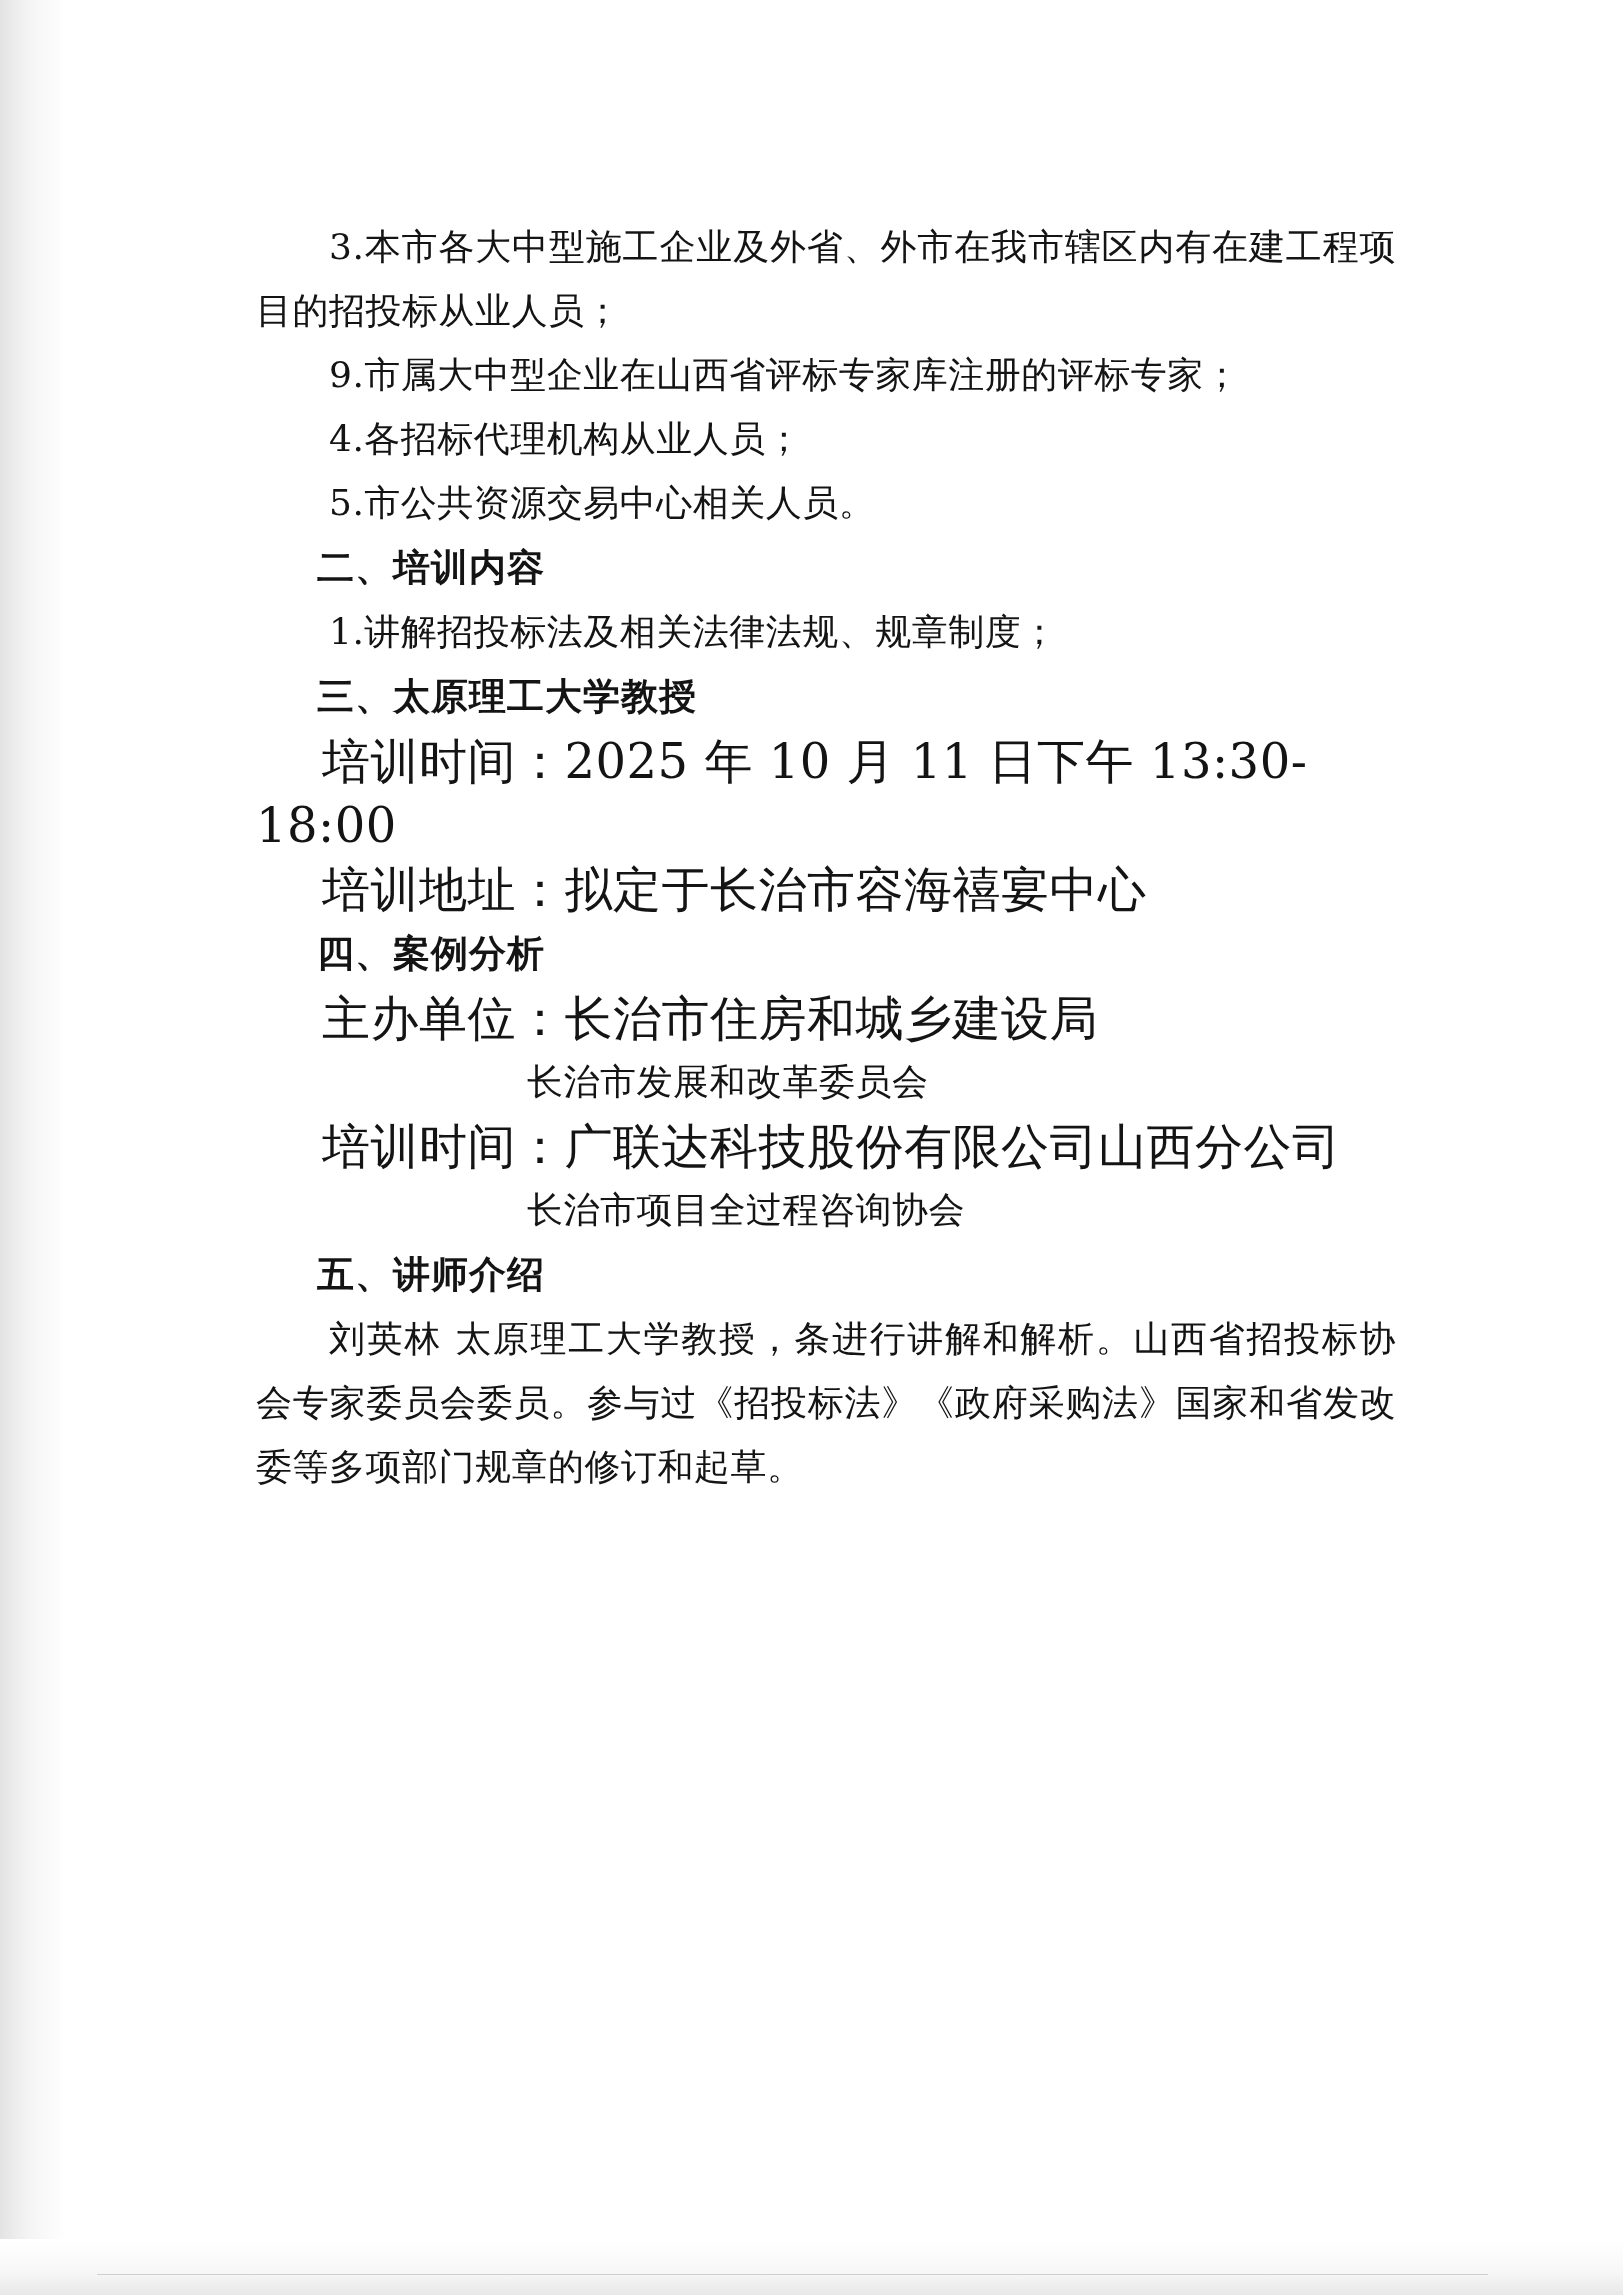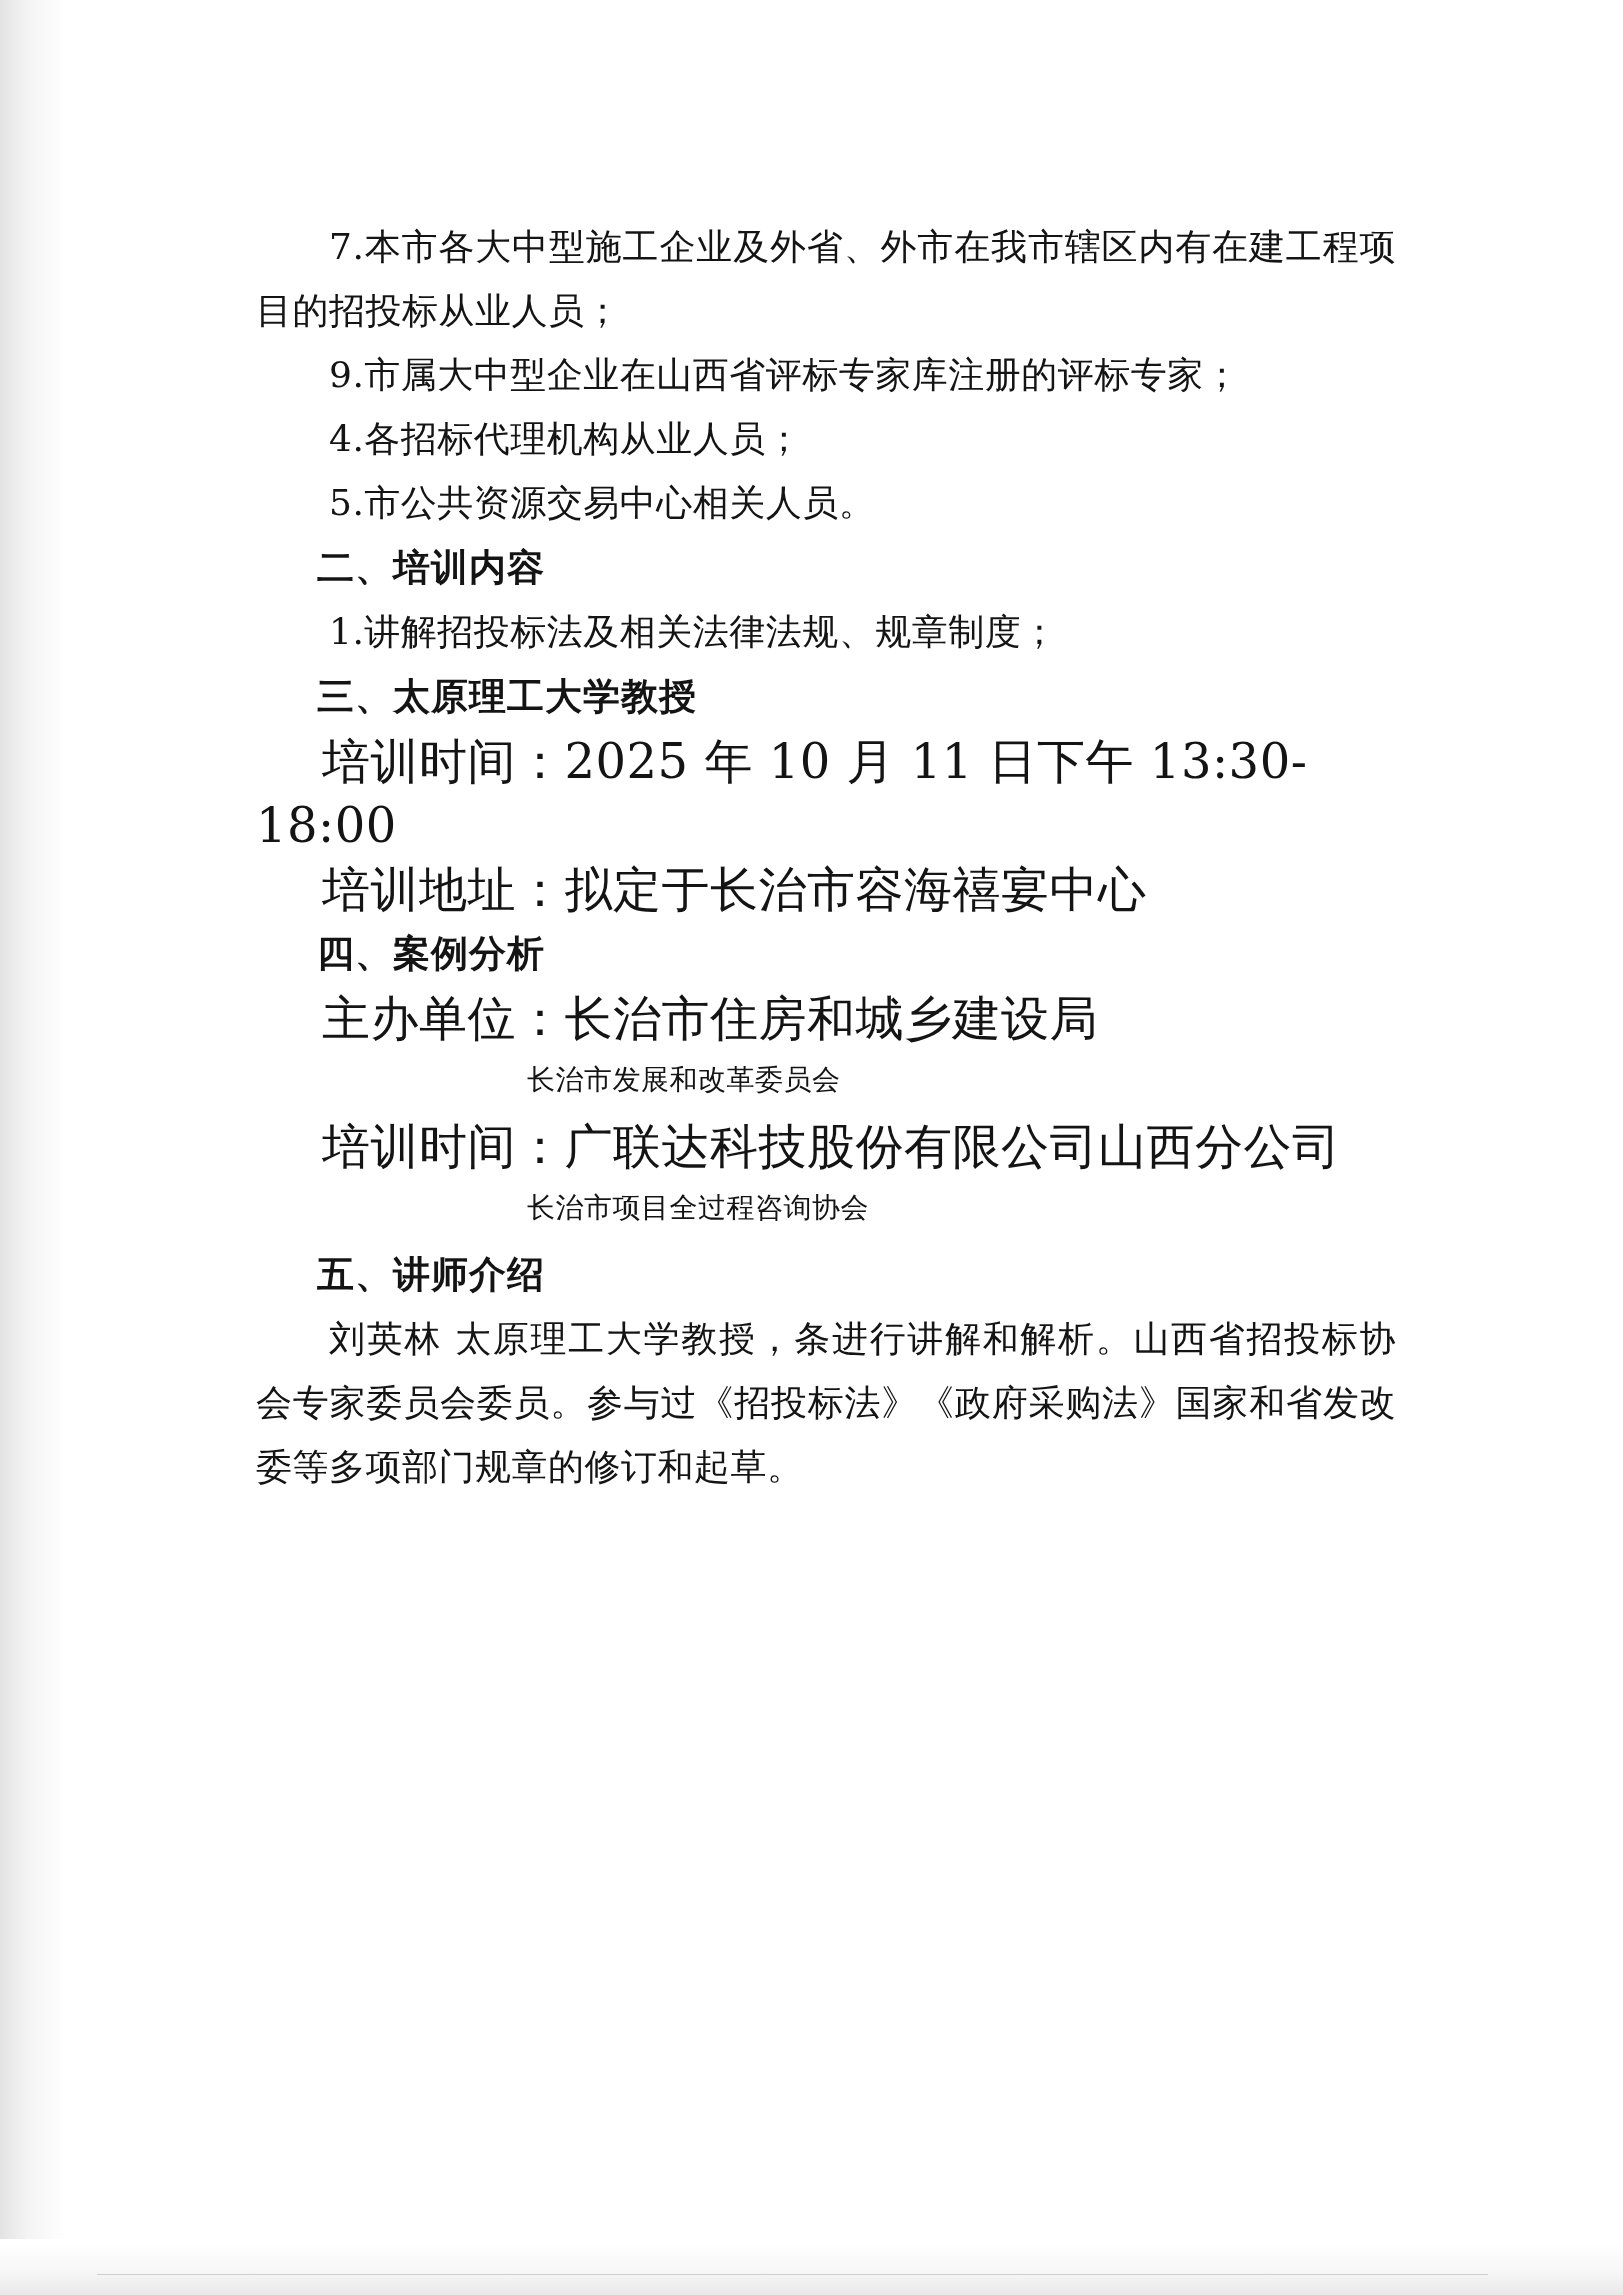--- a/index.html
+++ b/index.html
@@ -71,39 +71,39 @@
   }
   .sub-line {
     font-family: "DejaVu Serif", "Liberation Serif", serif;
     font-size: 48px;
     line-height: 64px;
     letter-spacing: 0.5px;
     text-indent: 66px;
     margin: 0;
   }
   .sub-line-deep {
-    font-family: Liberation Mono, monospace;
-    font-size: 28px;
+    font-family: Liberation Serif, serif;
+    font-size: 36px;
     line-height: 64px;
     letter-spacing: 0.5px;
     text-indent: 271px;
     margin: 0;
   }
 </style>
 </head>
 <body>
 
 <div class="page">
   <div class="scan-edge-left"></div>
   <div class="scan-edge-bottom"></div>
   <div class="scan-fold"></div>
 
   <div class="content">
 
-    <p class="para indent">7.本市各大中型施工企业及外省、外市在我市辖区内有在建工程项目的招投标从业人员；</p>
+    <p class="para indent">3.本市各大中型施工企业及外省、外市在我市辖区内有在建工程项目的招投标从业人员；</p>
     <p class="para indent">9.市属大中型企业在山西省评标专家库注册的评标专家；</p>
     <p class="para indent">4.各招标代理机构从业人员；</p>
     <p class="para indent">5.市公共资源交易中心相关人员。</p>
 
     <h2 class="heading">二、培训内容</h2>
     <p class="para indent">1.讲解招投标法及相关法律法规、规章制度；</p>
 
     <h2 class="heading">三、太原理工大学教授</h2>
     <p class="sub-line">培训时间：2025 年 10 月 11 日下午 13:30-18:00</p>
     <p class="sub-line">培训地址：拟定于长治市容海禧宴中心</p>

